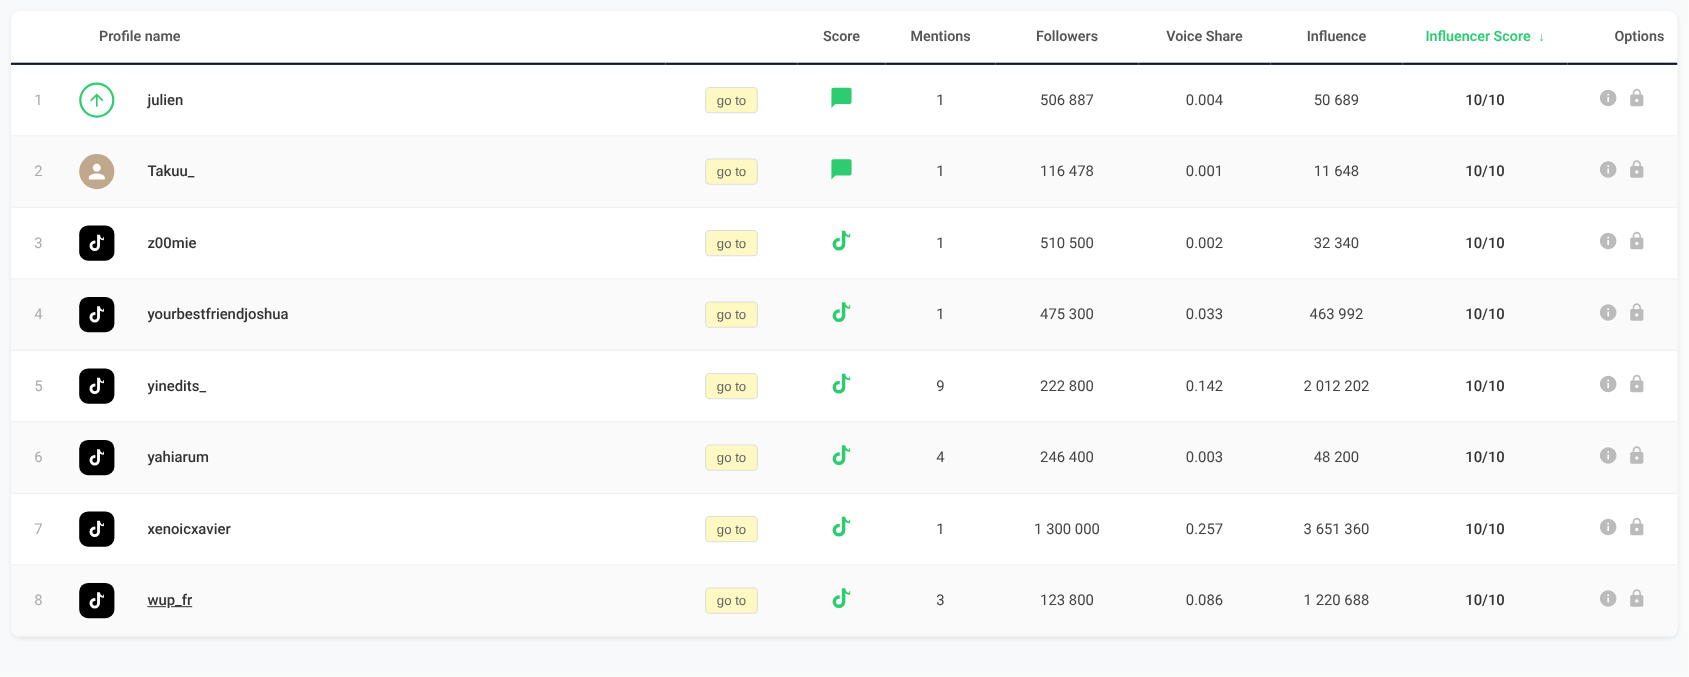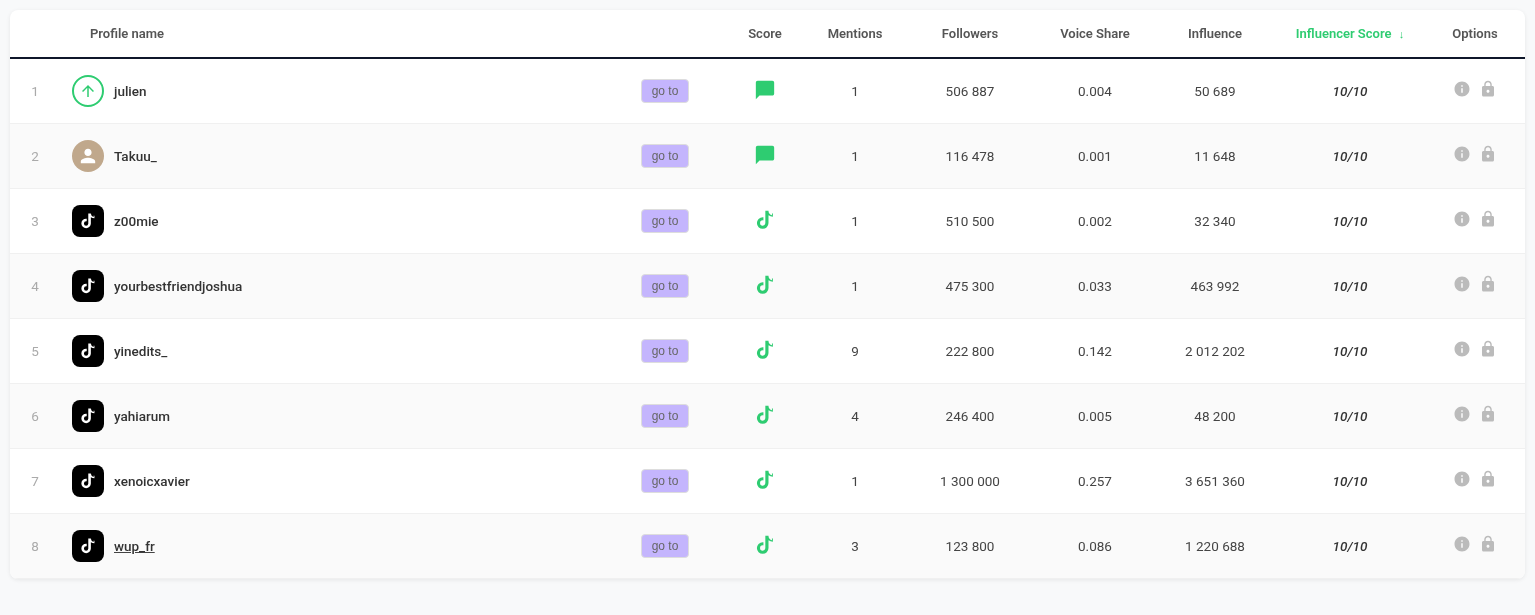--- a/index.html
+++ b/index.html
@@ -70,35 +70,35 @@
     }
     .avatar-tiktok {
       background: #000;
       border-radius: 8px;
       color: #fff;
       font-size: 18px;
     }
     .username {
       font-weight: 500;
       color: #333;
+      margin-left: 20px;
     }
     .goto-btn {
       border: 1px solid #ddd;
-      background: #c4b5fd;
+      background: #fef9c3;
       border-radius: 4px;
       padding: 4px 10px;
       font-size: 12px;
       color: #666;
       cursor: pointer;
       white-space: nowrap;
     }
     .score-badge {
       color: #333;
       font-weight: 500;
-      font-style: italic;
     }
     .options-cell {
       display: flex;
       align-items: center;
       justify-content: center;
       gap: 8px;
       color: #bbb;
       font-size: 16px;
     }
     .sort-arrow {
@@ -121,21 +121,21 @@
         <th style="width:120px;"></th>
         <th style="width:80px;">Score</th>
         <th style="width:100px;">Mentions</th>
         <th style="width:130px;">Followers</th>
         <th style="width:120px;">Voice Share</th>
         <th style="width:120px;">Influence</th>
         <th class="influencer-score-col" style="width:150px;">
           <span>Influencer Score</span>
           <span class="sort-arrow">↓</span>
         </th>
-        <th style="width:100px;">Options</th>
+        <th style="width:100px;text-align:right;">Options</th>
       </tr>
     </thead>
     <tbody id="table-body">
     <tr>
           <td style="color: rgb(170, 170, 170); text-align: center;">1</td>
           <td style="text-align: left;">
             <div class="profile-inner">
               <div class="avatar" style="border: 2px solid rgb(46, 204, 113); border-radius: 50%; background: transparent; color: rgb(46, 204, 113); font-size: 16px;">
                 <svg xmlns="http://www.w3.org/2000/svg" viewBox="0 0 24 24" width="18" height="18" fill="#2ecc71">
                   <path d="M4 12l1.41 1.41L11 7.83V20h2V7.83l5.58 5.59L20 12l-8-8-8 8z"></path>
@@ -303,21 +303,21 @@
               </div>
               <span class="username">yahiarum</span>
             </div>
           </td>
           <td><button class="goto-btn">go to</button></td>
           <td><svg xmlns="http://www.w3.org/2000/svg" viewBox="0 0 24 24" width="22" height="22" fill="#2ecc71">
     <path d="M19.59 6.69a4.83 4.83 0 0 1-3.77-4.25V2h-3.45v13.67a2.89 2.89 0 0 1-2.88 2.5 2.89 2.89 0 0 1-2.89-2.89 2.89 2.89 0 0 1 2.89-2.89c.28 0 .54.04.79.1V9.01a6.33 6.33 0 0 0-.79-.05 6.34 6.34 0 0 0-6.34 6.34 6.34 6.34 0 0 0 6.34 6.34 6.34 6.34 0 0 0 6.33-6.34l-.01-8.42a8.18 8.18 0 0 0 4.78 1.52V5.01a4.85 4.85 0 0 1-1-.32z"></path>
   </svg></td>
           <td>4</td>
           <td>246 400</td>
-          <td>0.005</td>
+          <td>0.003</td>
           <td>48 200</td>
           <td class="score-badge">10/10</td>
           <td>
             <div class="options-cell">
               <span style="cursor: pointer; color: rgb(187, 187, 187);"><svg xmlns="http://www.w3.org/2000/svg" viewBox="0 0 24 24" width="18" height="18" fill="#bbb">
                   <path d="M12 2C6.48 2 2 6.48 2 12s4.48 10 10 10 10-4.48 10-10S17.52 2 12 2zm1 15h-2v-6h2v6zm0-8h-2V7h2v2z"></path>
                 </svg></span>
               <span style="cursor: pointer; color: rgb(187, 187, 187);"><svg xmlns="http://www.w3.org/2000/svg" viewBox="0 0 24 24" width="18" height="18" fill="#bbb">
                   <path d="M18 8h-1V6c0-2.76-2.24-5-5-5S7 3.24 7 6v2H6c-1.1 0-2 .9-2 2v10c0 1.1.9 2 2 2h12c1.1 0 2-.9 2-2V10c0-1.1-.9-2-2-2zm-6 9c-1.1 0-2-.9-2-2s.9-2 2-2 2 .9 2 2-.9 2-2 2zm3.1-9H8.9V6c0-1.71 1.39-3.1 3.1-3.1 1.71 0 3.1 1.39 3.1 3.1v2z"></path>
                 </svg></span>

